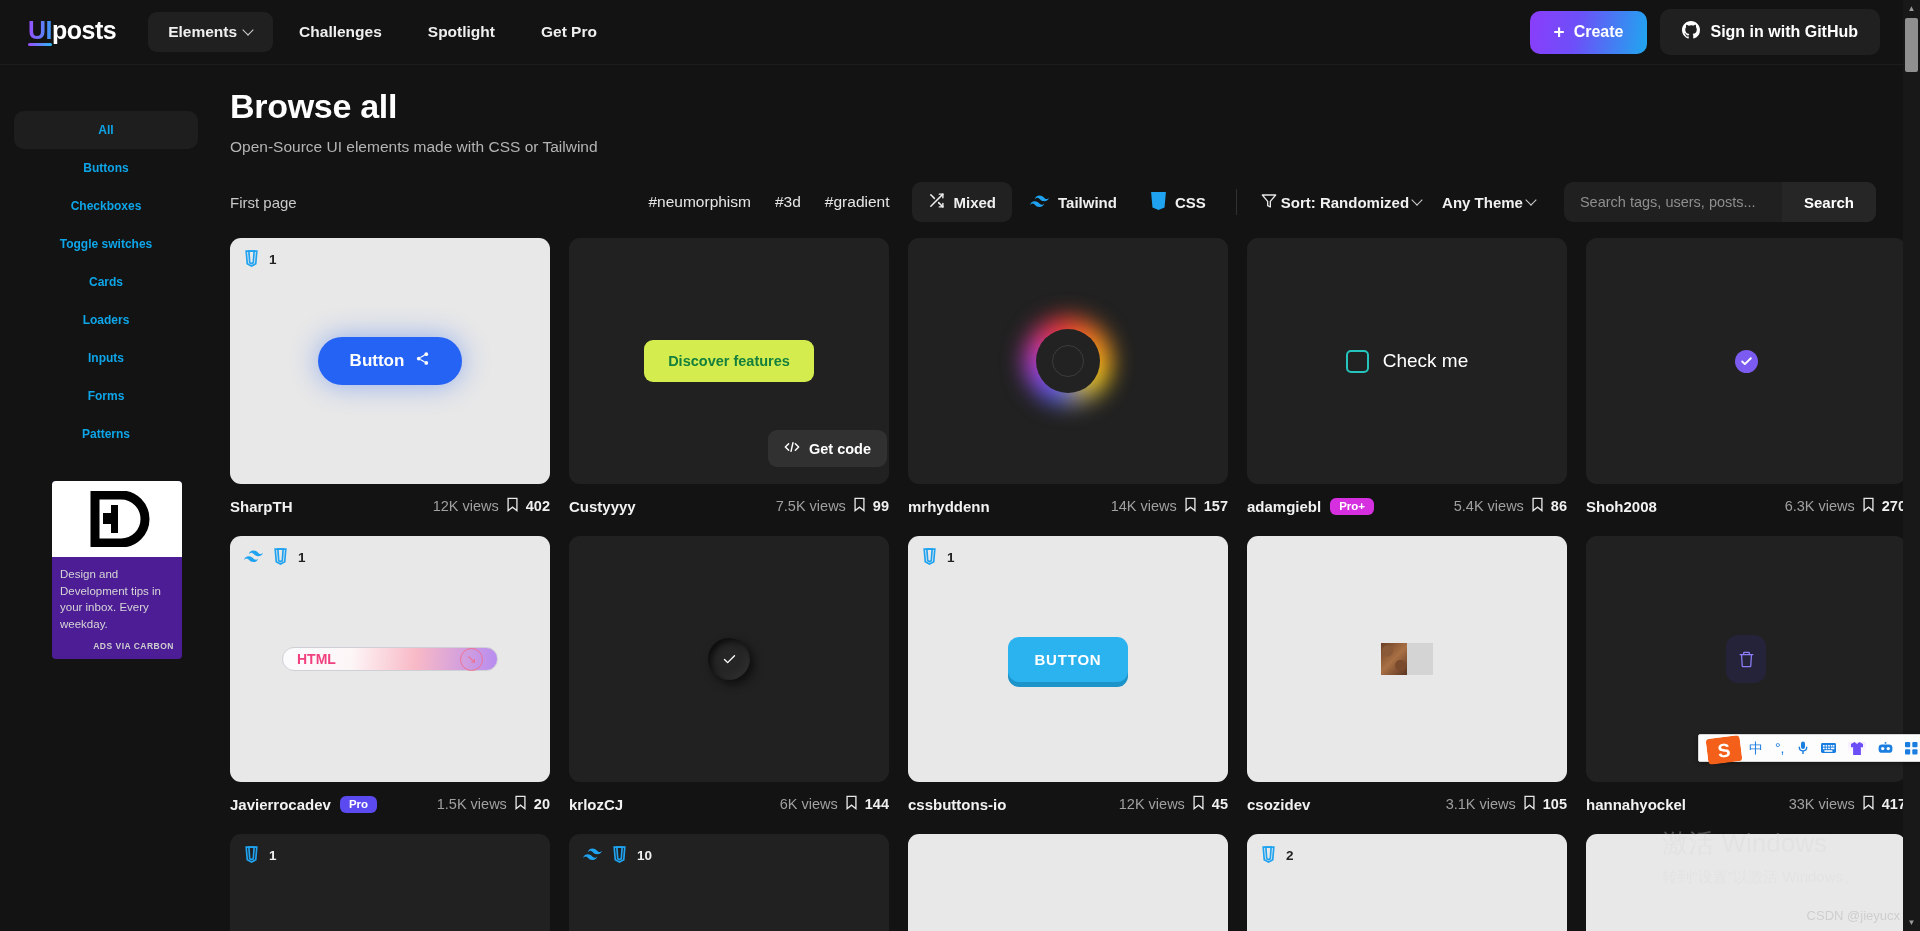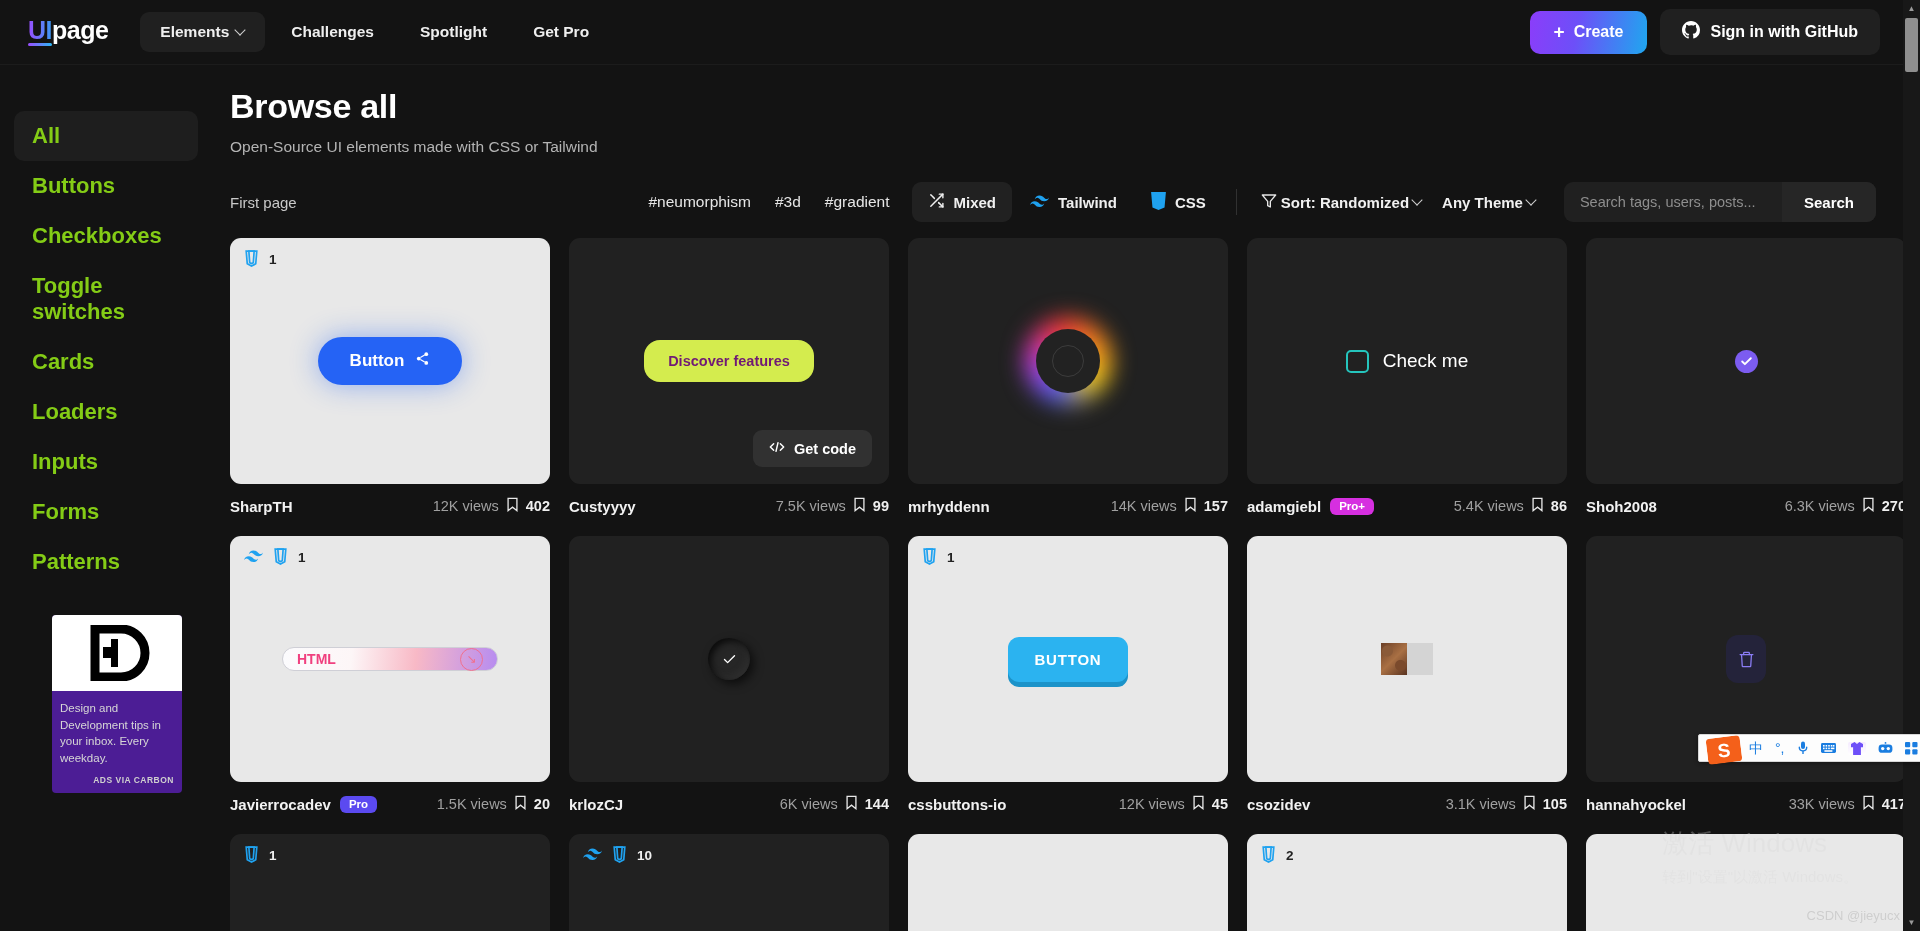--- a/index.html
+++ b/index.html
@@ -63,21 +63,21 @@
   .btn-github {
     display: flex; align-items: center; gap: 10px;
     padding: 12px 22px; border-radius: 10px; background: #202020; color: #fff;
     font-size: 16px; font-weight: bold; cursor: pointer;
   }
 
   
   .sidebar { position: absolute; left: 0; top: 65px; width: 212px; padding-top: 46px; }
   .side-item {
     margin: 0 14px; padding: 12px 18px; border-radius: 10px;
-    font-size: 22px; font-weight: bold; color: #84cc16; cursor: pointer;
+    font-size: 12px; font-weight: bold; color: #0ea5e9; cursor: pointer; text-align: center;
   }
   .side-item.active { background: #1e1e1e; }
   .ad-card {
     margin: 28px 0 0 52px; width: 130px; border-radius: 4px;
     background: #4c1d95; overflow: hidden;
   }
   .ad-img {
     height: 76px; background: #fff; display: flex; align-items: center; justify-content: center;
   }
   .ad-text { padding: 9px 8px 4px 8px; font-size: 11.5px; line-height: 1.45; color: #d6d6d6; }
@@ -155,25 +155,25 @@
   .views { font-size: 14.5px; color: #a0a0a0; }
   .saves { font-size: 14.5px; font-weight: bold; color: #f0f0f0; }
 
   
   .art-btn-blue {
     background: #2563f5; color: #fff; font-size: 17px; font-weight: bold;
     padding: 14px 32px; border-radius: 28px; display: flex; align-items: center; gap: 11px;
     box-shadow: 0 0 28px rgba(37,99,245,.45);
   }
   .art-btn-lime {
-    background: #d4ec4e; color: #701a75; font-size: 14.5px; font-weight: bold;
-    padding: 13px 24px; border-radius: 16px;
+    background: #d4ec4e; color: #15803d; font-size: 14.5px; font-weight: bold;
+    padding: 13px 24px; border-radius: 9px;
   }
   .getcode {
-    position: absolute; right: 17px; bottom: 17px;
+    position: absolute; right: 2px; bottom: 17px;
     background: #313131; color: #fff; border-radius: 9px;
     padding: 10px 16px; font-size: 14.5px; font-weight: bold;
     display: flex; align-items: center; gap: 9px; z-index: 4;
   }
   .art-loader { position: relative; width: 88px; height: 88px; }
   .art-loader .glow {
     position: absolute; inset: 0; border-radius: 50%;
     background: conic-gradient(from 200deg,#4f5ef5,#c23ad0,#f5333a,#ff8c1a,#f5d21a,#4f5ef5);
     filter: blur(11px);
   }
@@ -261,21 +261,21 @@
   }
   .sb-up { top: 0; } .sb-down { bottom: 0; }
   .sb-thumb { position: absolute; left: 2px; top: 18px; width: 13px; height: 54px; background: #8f8f8f; border-radius: 2px; }
 </style>
 </head>
 <body>
 
 <div class="header">
   <div class="logo">
     <span class="logo-ui">UI</span>
-      <span class="logo-verse">page</span>
+      <span class="logo-verse">posts</span>
   </div>
   <div class="nav">
     <div class="nav-item active">
       <span>Elements</span>
       <span class="chev"></span>
     </div>
     <div class="nav-item">
       <span>Challenges</span>
     </div>
     <div class="nav-item">

